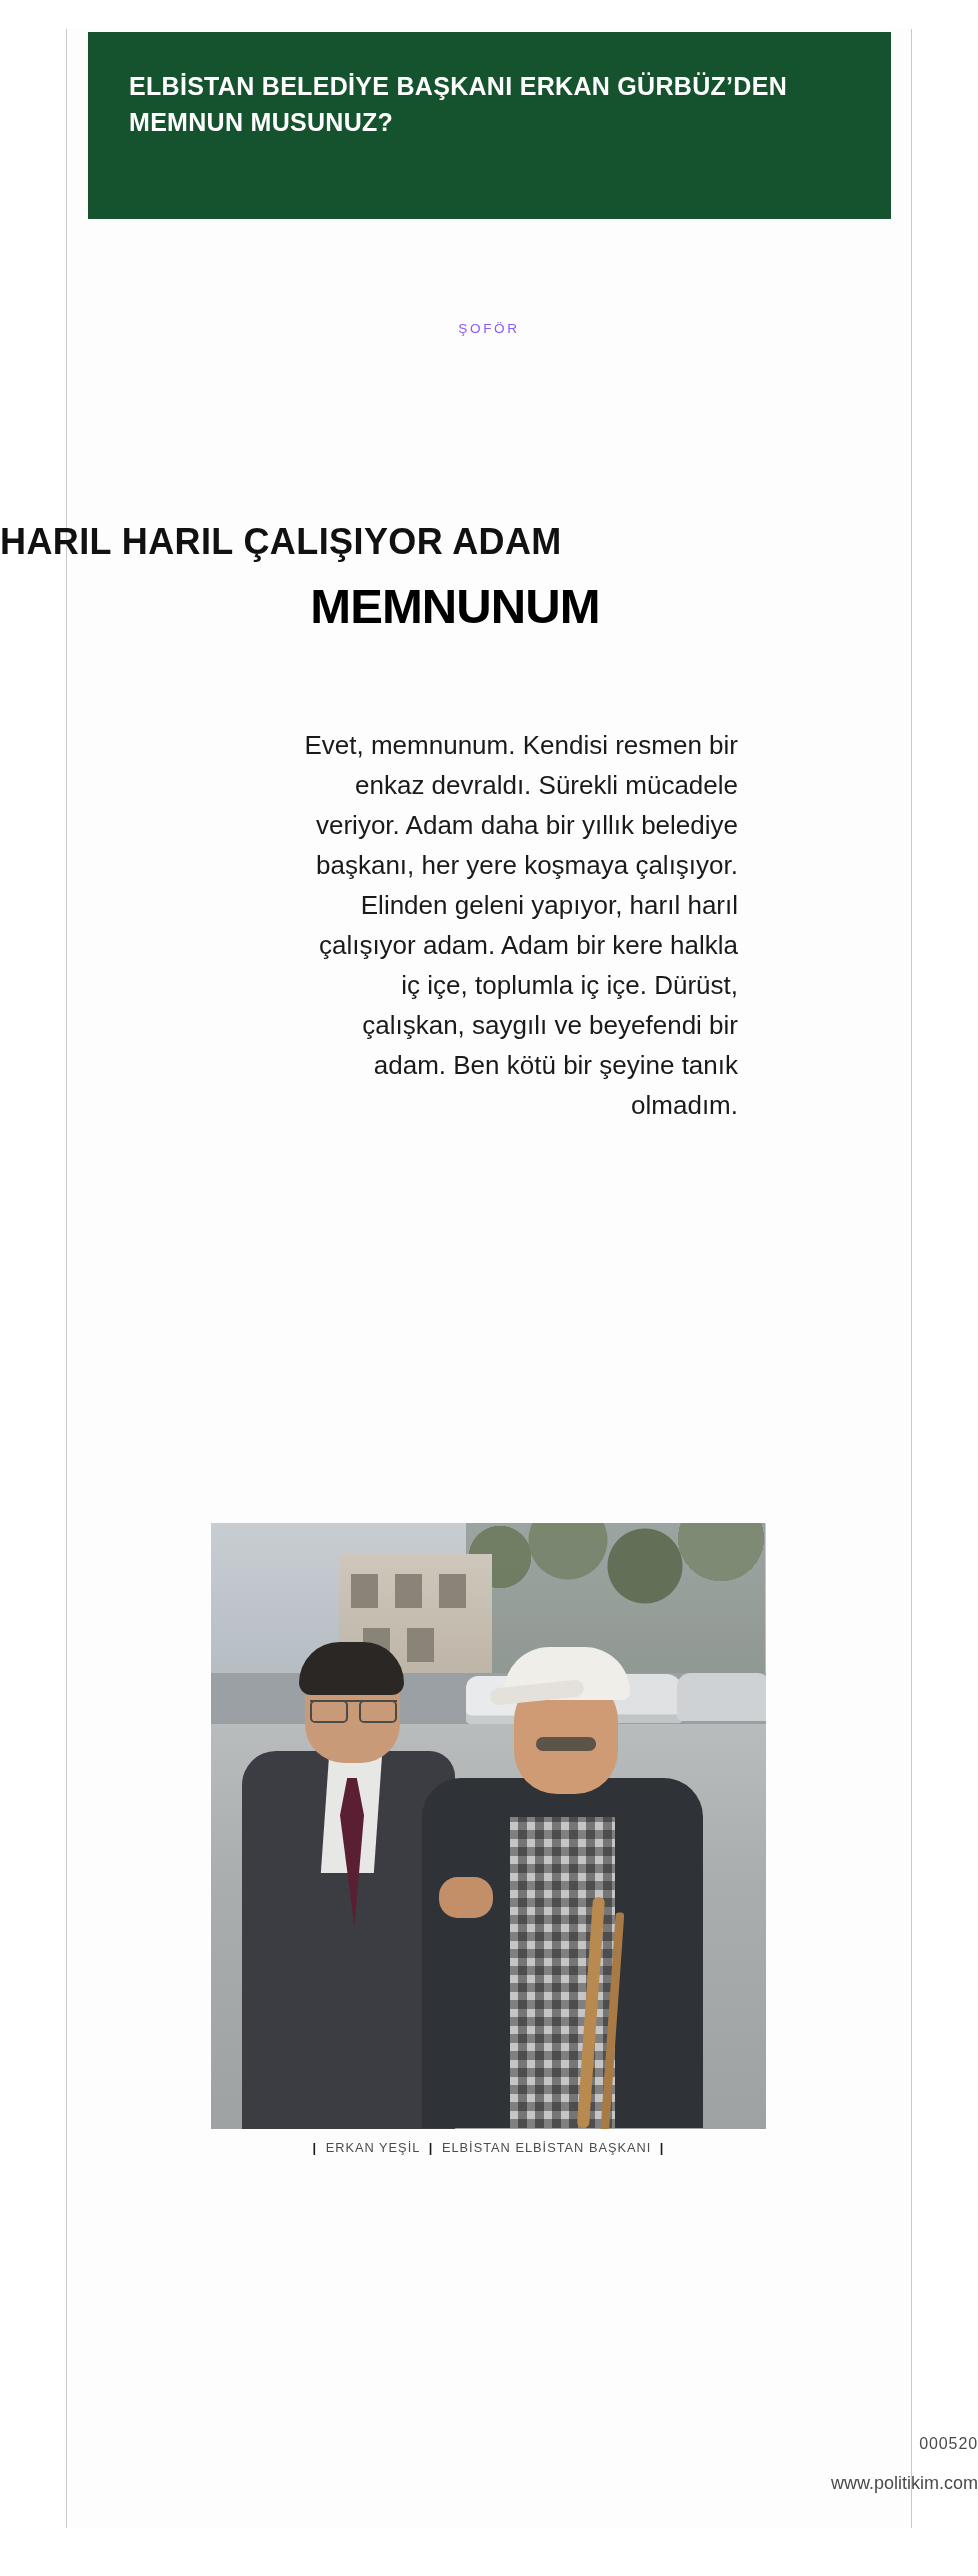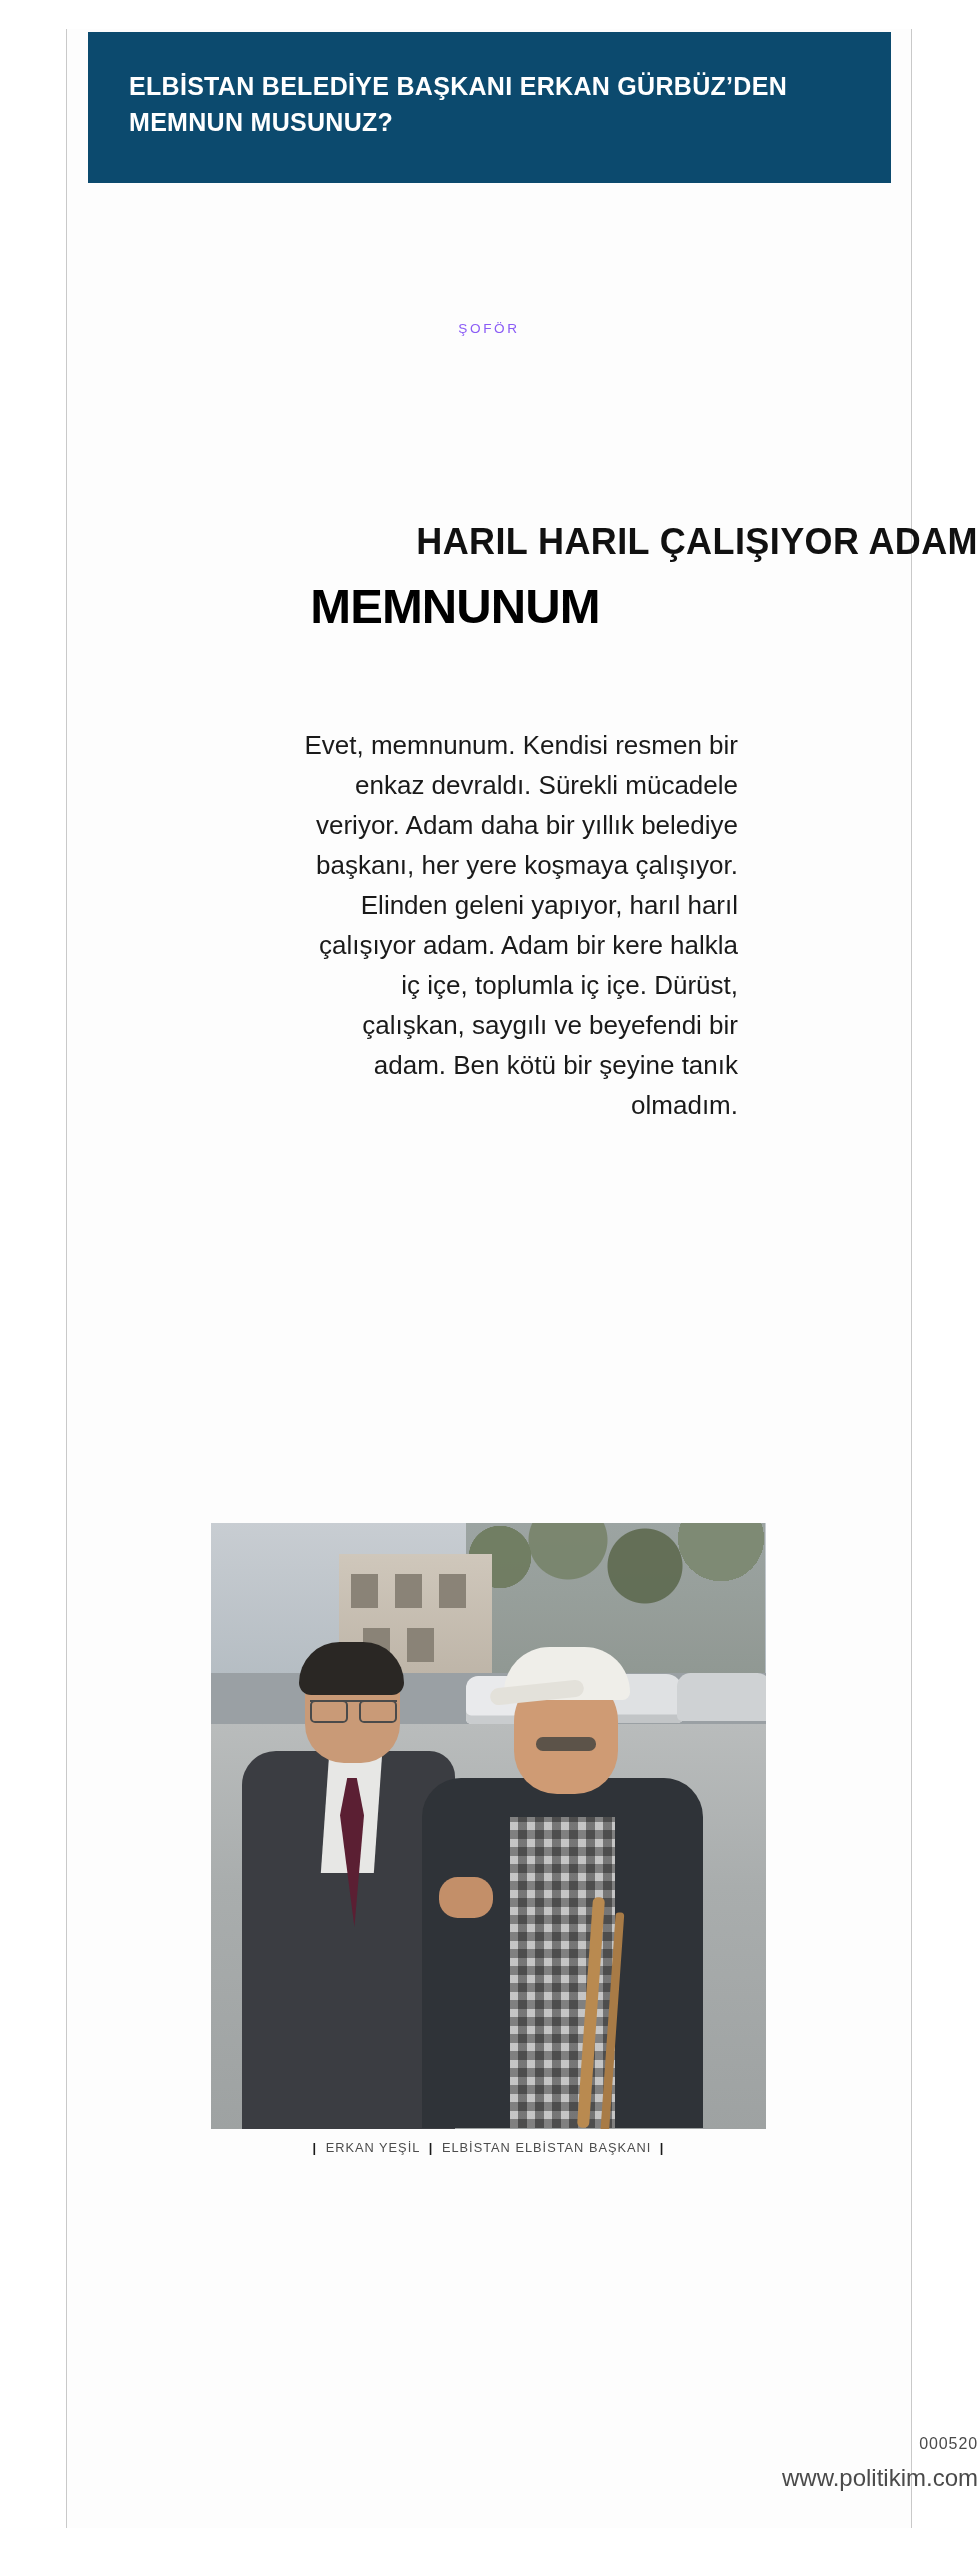--- a/index.html
+++ b/index.html
@@ -35,22 +35,22 @@
     border-right: 1.7px solid #c9c9c9;
     box-sizing: border-box;
   }
 
   
   .header-band {
     position: absolute;
     left: 88px;
     top: 32px;
     width: 803px;
-    height: 151px;
-    background: #0c4a6e;
+    height: 187px;
+    background: #14532d;
     box-sizing: border-box;
   }
   .header-title {
     position: absolute;
     left: 41px;
     top: 36px;
     width: 715px;
     color: #ffffff;
     font-size: 25px;
     font-weight: bold;
@@ -79,21 +79,21 @@
     font-size: 13.6px;
     letter-spacing: 2.6px;
   }
 
   
   .kicker {
     position: absolute;
     left: 0;
     top: 521px;
     width: 978px;
-    text-align: right;
+    text-align: left;
     color: #111111;
     font-size: 36px;
     font-weight: bold;
     letter-spacing: 0.4px;
   }
   .headline {
     position: absolute;
     left: 0;
     top: 568px;
     width: 910px;
@@ -278,22 +278,22 @@
     top: 2435px;
     width: 978px;
     text-align: right;
     color: #4a4a4a;
   }
   .footer-code {
     font-size: 16px;
     letter-spacing: 0.9px;
   }
   .footer-site {
-    margin-top: 11px;
-    font-size: 24px;
+    margin-top: 20px;
+    font-size: 18px;
   }
 </style>
 </head>
 <body>
 
 <div class="page">
 
   <div class="column-frame"></div>
 
   <div class="header-band">

